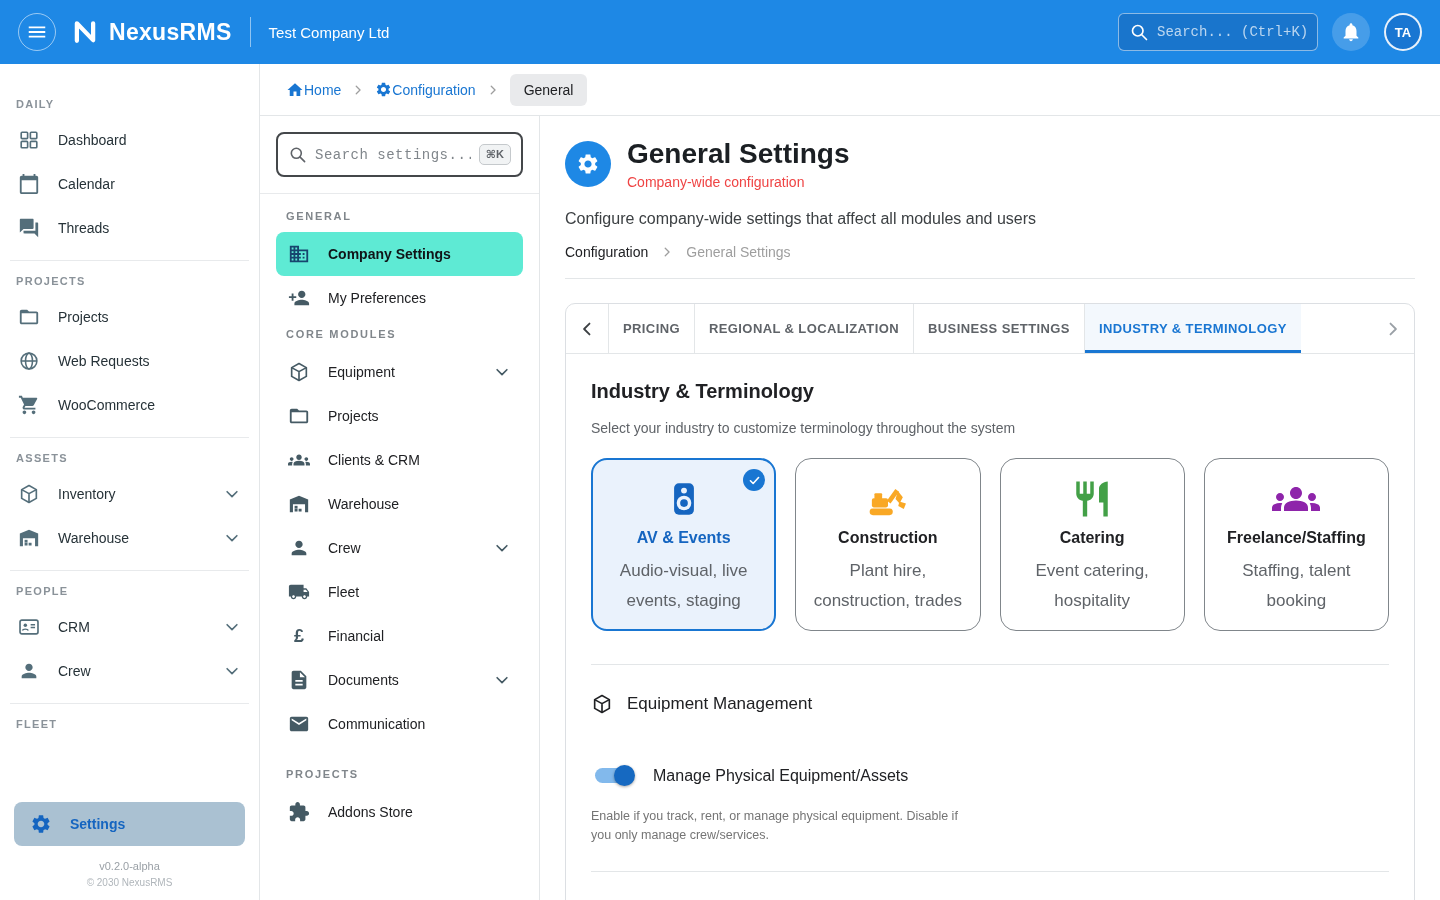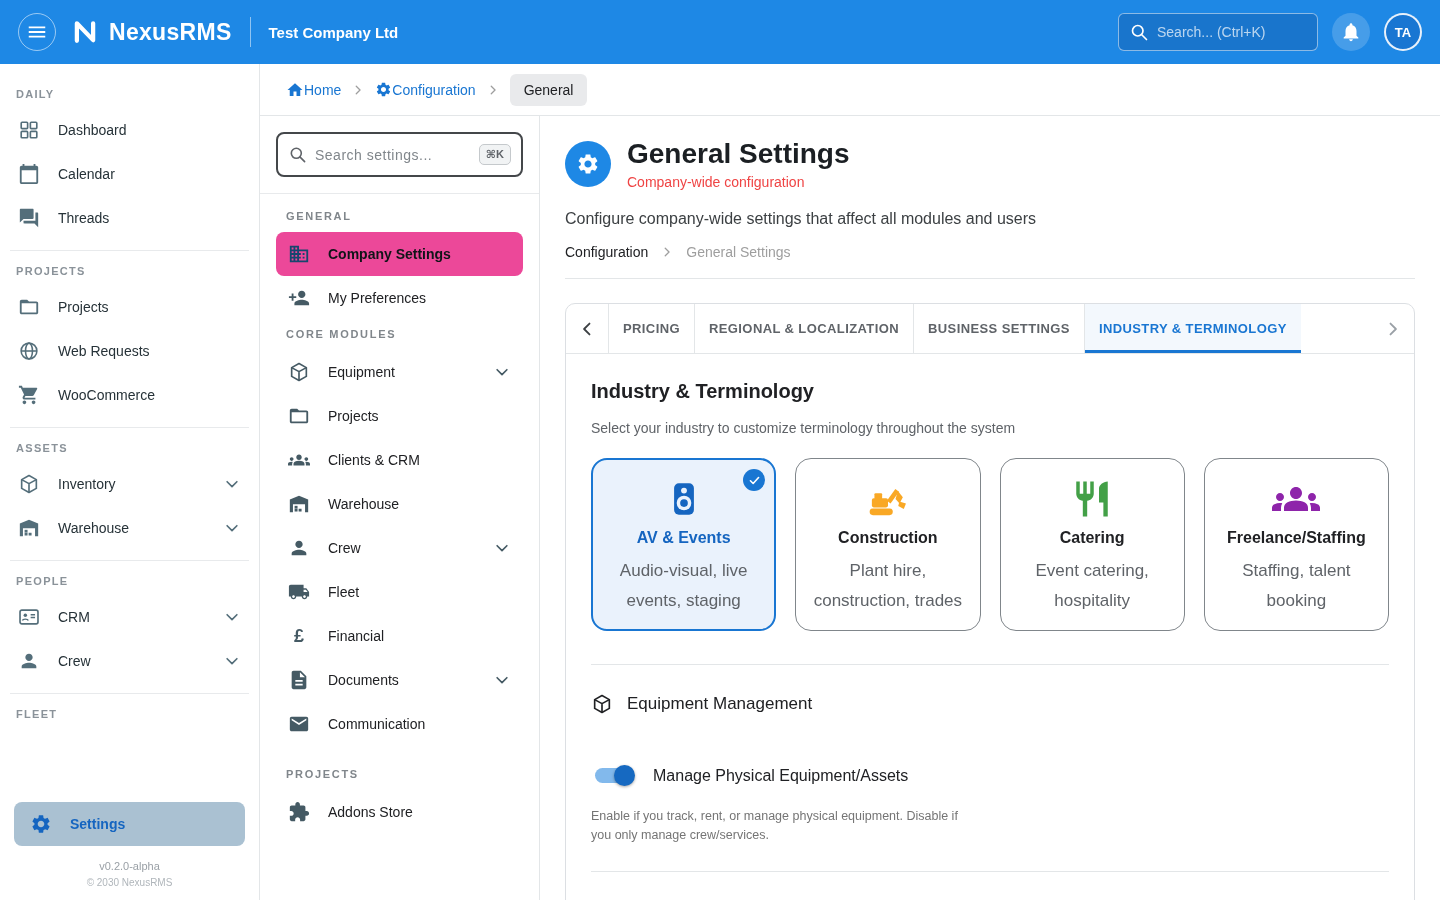--- a/index.html
+++ b/index.html
@@ -1,41 +1,41 @@
 <!DOCTYPE html>
 <html><head>
 <meta charset="utf-8">
 <style>
   *{box-sizing:border-box;margin:0;padding:0}
   html,body{width:1440px;height:900px;overflow:hidden}
   body{font-family:"Liberation Sans","DejaVu Sans",sans-serif;background:#fff;color:#202124}
   svg{display:block}
-  input{font-family:Liberation Sans, sans-serif}
+  input{font-family:Liberation Mono, monospace}
 
   
   .topbar{height:64px;background:#1e88e5;display:flex;align-items:center;padding:0 18px;gap:14px;color:#fff}
   .icon-btn{width:38px;height:38px;border-radius:50%;display:flex;align-items:center;justify-content:center;flex:none;cursor:pointer}
   .menu-btn{border:1.5px solid rgba(255,255,255,.55)}
   .brand{display:flex;align-items:center;gap:9px}
   .brand-name{font-size:23px;font-weight:700;letter-spacing:.3px}
   .v-div{width:1px;height:30px;background:rgba(255,255,255,.5);margin:0 4px}
-  .company{font-size:15px;font-weight:700}
+  .company{font-size:15px;font-weight:400}
   .spacer{flex:1}
   .top-search{width:200px;height:38px;background:rgba(10,60,130,.25);border:1px solid rgba(255,255,255,.5);border-radius:6px;display:flex;align-items:center;gap:8px;padding:0 10px}
   .top-search input{background:transparent;border:none;outline:none;color:#fff;width:100%;font-size:14px}
   .top-search input::placeholder{color:rgba(255,255,255,.7)}
   .bell-btn{background:rgba(255,255,255,.18)}
   .avatar{width:38px;height:38px;border-radius:50%;background:#1976d2;border:2px solid rgba(255,255,255,.9);display:flex;align-items:center;justify-content:center;font-size:13px;font-weight:700;flex:none}
 
   
   .shell{display:flex;height:836px}
 
   
   .sidebar{width:260px;border-right:1px solid #e3e6e8;display:flex;flex-direction:column;background:#fff;flex:none}
-  .side-scroll{flex:1;overflow:hidden;padding-top:10px}
+  .side-scroll{flex:1;overflow:hidden;padding-top:20px}
   .side-label{font-size:11px;font-weight:700;color:#8a9299;letter-spacing:1.3px;margin:14px 16px 8px}
   .srow{height:44px;display:flex;align-items:center;gap:18px;padding:0 18px;cursor:pointer}
   .srow .lbl{font-size:14px;font-weight:500;color:#263238}
   .srow svg{color:#546e7a;flex:none}
   .sdiv{border-top:1px solid #e8eaec;margin:10px 10px}
   .chev{margin-left:auto;color:#78909c}
   .settings-pill{margin:10px 14px 8px;height:44px;border-radius:8px;background:#aac1d2;display:flex;align-items:center;gap:18px;padding:0 16px;cursor:pointer}
   .settings-pill .lbl{color:#1565c0;font-weight:600;font-size:14px}
   .settings-pill svg{color:#1565c0}
   .side-foot{text-align:center;color:#9aa0a6;font-size:11px;padding:6px 0 12px}
@@ -53,21 +53,21 @@
   .settings-nav{width:280px;border-right:1px solid #e3e6e8;padding:16px;overflow:hidden;flex:none}
   .sn-search{height:45px;border:2px solid #44474a;border-radius:8px;display:flex;align-items:center;gap:8px;padding:0 10px;color:#5f6368}
   .sn-search input{border:none;outline:none;font-size:14px;color:#202124;width:100%;letter-spacing:.5px}
   .sn-search input::placeholder{color:#80868b}
   .kbd{border:1px solid #c5c9cc;background:#f1f3f4;border-radius:5px;font-size:11px;color:#5f6368;padding:3px 6px;font-weight:600;flex:none}
   .sn-div{border:none;border-top:1px solid #e8eaec;margin:16px -16px}
   .sn-label{font-size:11px;font-weight:700;color:#80868b;letter-spacing:1.7px;margin:8px 10px 10px}
   .sn-row{height:44px;border-radius:8px;display:flex;align-items:center;gap:18px;padding:0 12px;cursor:pointer}
   .sn-row .lbl{font-size:14px;font-weight:500;color:#202124}
   .sn-row svg{color:#455a64;flex:none}
-  .sn-row.active{background:#ec4899}
+  .sn-row.active{background:#5eead4}
   .sn-row.active .lbl{font-weight:600;color:#101418}
   .sn-row.active svg{color:#17466e}
   .glyph{font-size:18px;font-weight:700;width:22px;text-align:center;color:#455a64}
 
   
   .main{flex:1;overflow:hidden;padding:22px 25px 0;min-width:0}
   .hdr{display:flex;align-items:center;gap:16px}
   .hdr-ico{width:46px;height:46px;border-radius:50%;background:#1e88e5;display:flex;align-items:center;justify-content:center;color:#fff;flex:none}
   .hdr h1{font-size:28px;color:#1b1f23;font-weight:700}
   .hdr .sub{font-size:14px;color:#ef4444;margin-top:4px}

